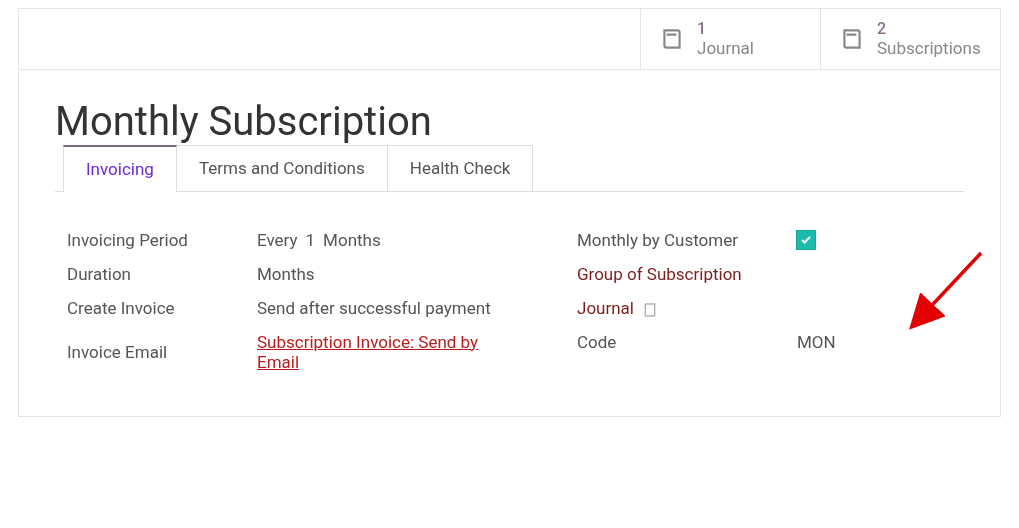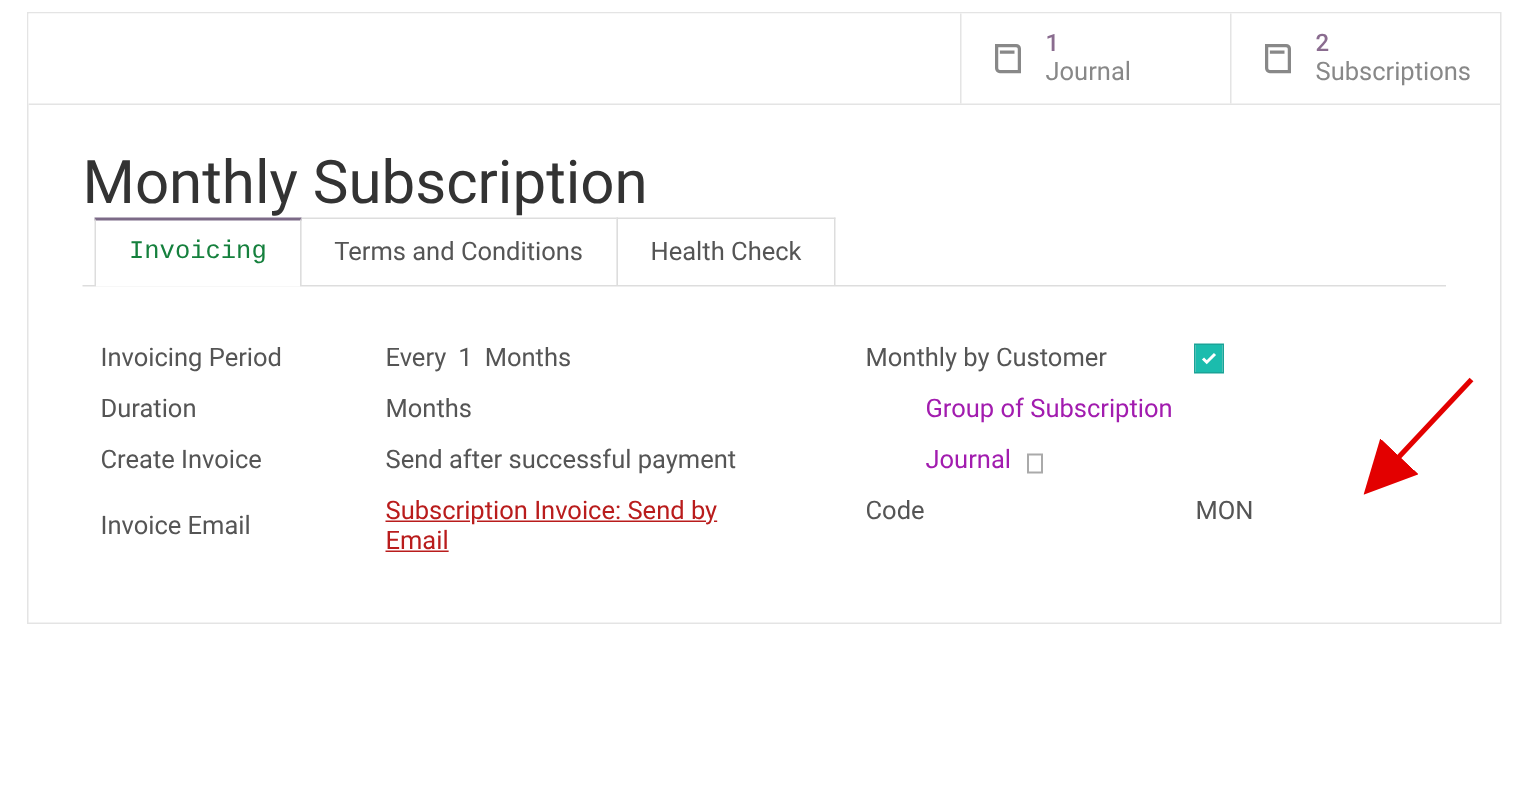--- a/index.html
+++ b/index.html
@@ -49,24 +49,23 @@
       border: 1px solid #ddd;
       border-bottom: none;
       color: #555;
       font-size: 17px;
       cursor: pointer;
       background: #fff;
       margin-right: -1px;
     }
     .tab.active {
       border-top: 2px solid #7c6a87;
-      color: #15803d;
+      color: #6d28d9;
       position: relative;
       z-index: 2;
-      font-family: Liberation Mono, monospace;
     }
     .tab.active::after {
       content: "";
       position: absolute;
       left: 0; right: 0; bottom: -1px; height: 2px;
       background: #fff;
     }
     .tab-panel {
       border-top: 1px solid #ddd;
       padding: 38px 12px 0;
@@ -80,21 +79,21 @@
       align-items: center;
       margin-bottom: 14px;
       font-size: 17px;
     }
     .field-label {
       width: 190px;
       font-weight: 400;
       color: #555;
       flex-shrink: 0;
     }
-    .field-label.muted { color: #a21caf; margin-left: 40px; }
+    .field-label.muted { color: #7f1d1d; }
     .field-value { color: #555; display: flex; align-items: center; gap: 8px; }
     .link-value { color: #b91c1c; cursor: pointer; text-decoration: underline; }
     .checkbox {
       width: 18px; height: 18px;
       background: #1bbcad;
       display: inline-flex;
       align-items: center;
       justify-content: center;
       cursor: pointer;
       outline: 1px solid #1aa397;

